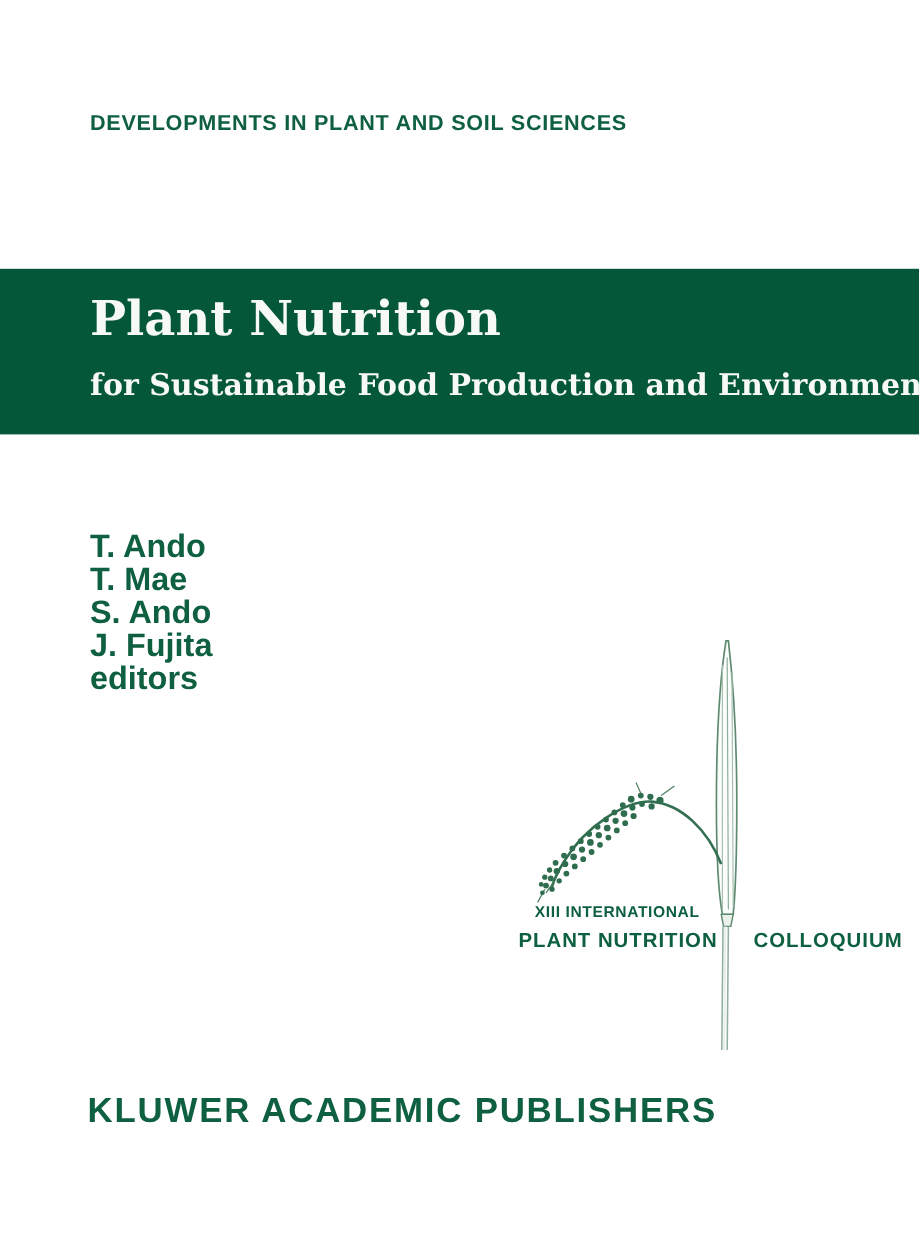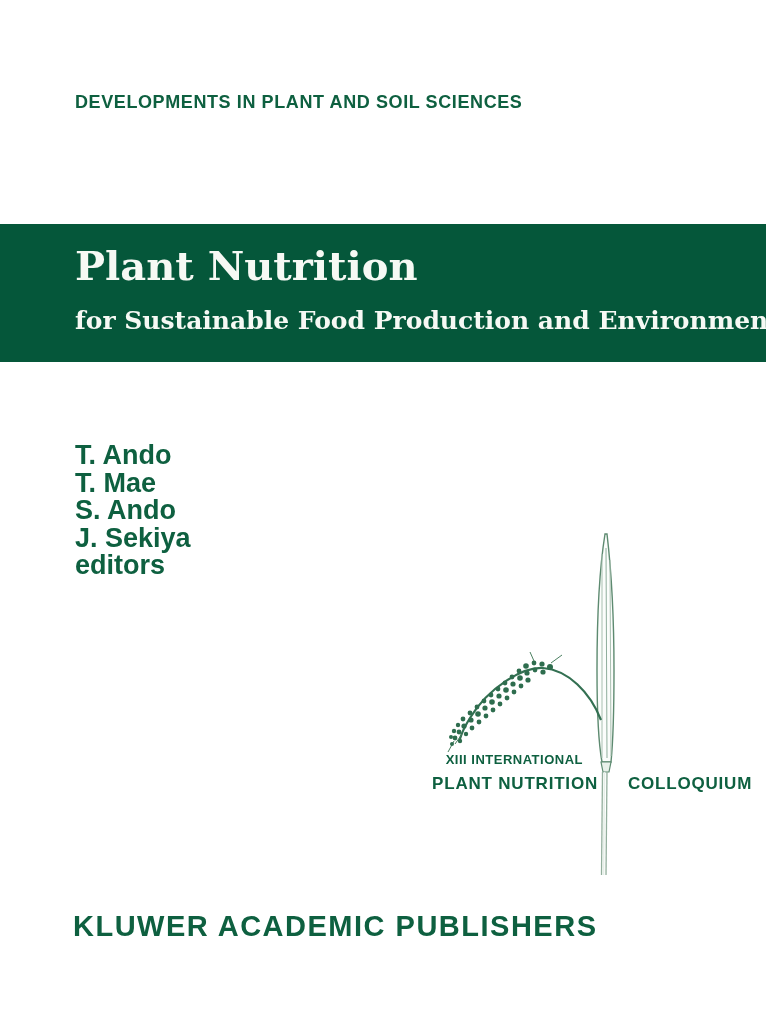--- a/index.html
+++ b/index.html
@@ -88,21 +88,21 @@
 
   <div class="title-band">
     <div class="book-title">Plant Nutrition</div>
     <div class="book-subtitle">for Sustainable Food Production and Environment</div>
   </div>
 
   <div class="editors">
     <div>T. Ando</div>
     <div>T. Mae</div>
     <div>S. Ando</div>
-    <div>J. Sekiya</div>
+    <div>J. Fujita</div>
     <div>editors</div>
   </div>
 
   <svg class="plant" viewBox="0 0 220 360" xmlns="http://www.w3.org/2000/svg">
 
     <g>
       <path d="M175,14 C170,45 167,95 167,150 C167,196 169,226 172,242
                L181,242 C183,222 184,192 184,150 C184,98 181,48 177,14 Z" fill="#fbfdfb" stroke="#5d8a70" stroke-width="1.4"></path>
       <line x1="172" y1="34" x2="172" y2="238" stroke="#a9c0b1" stroke-width="1"></line>
       <line x1="176" y1="28" x2="177" y2="238" stroke="#8fae9c" stroke-width="1"></line>

